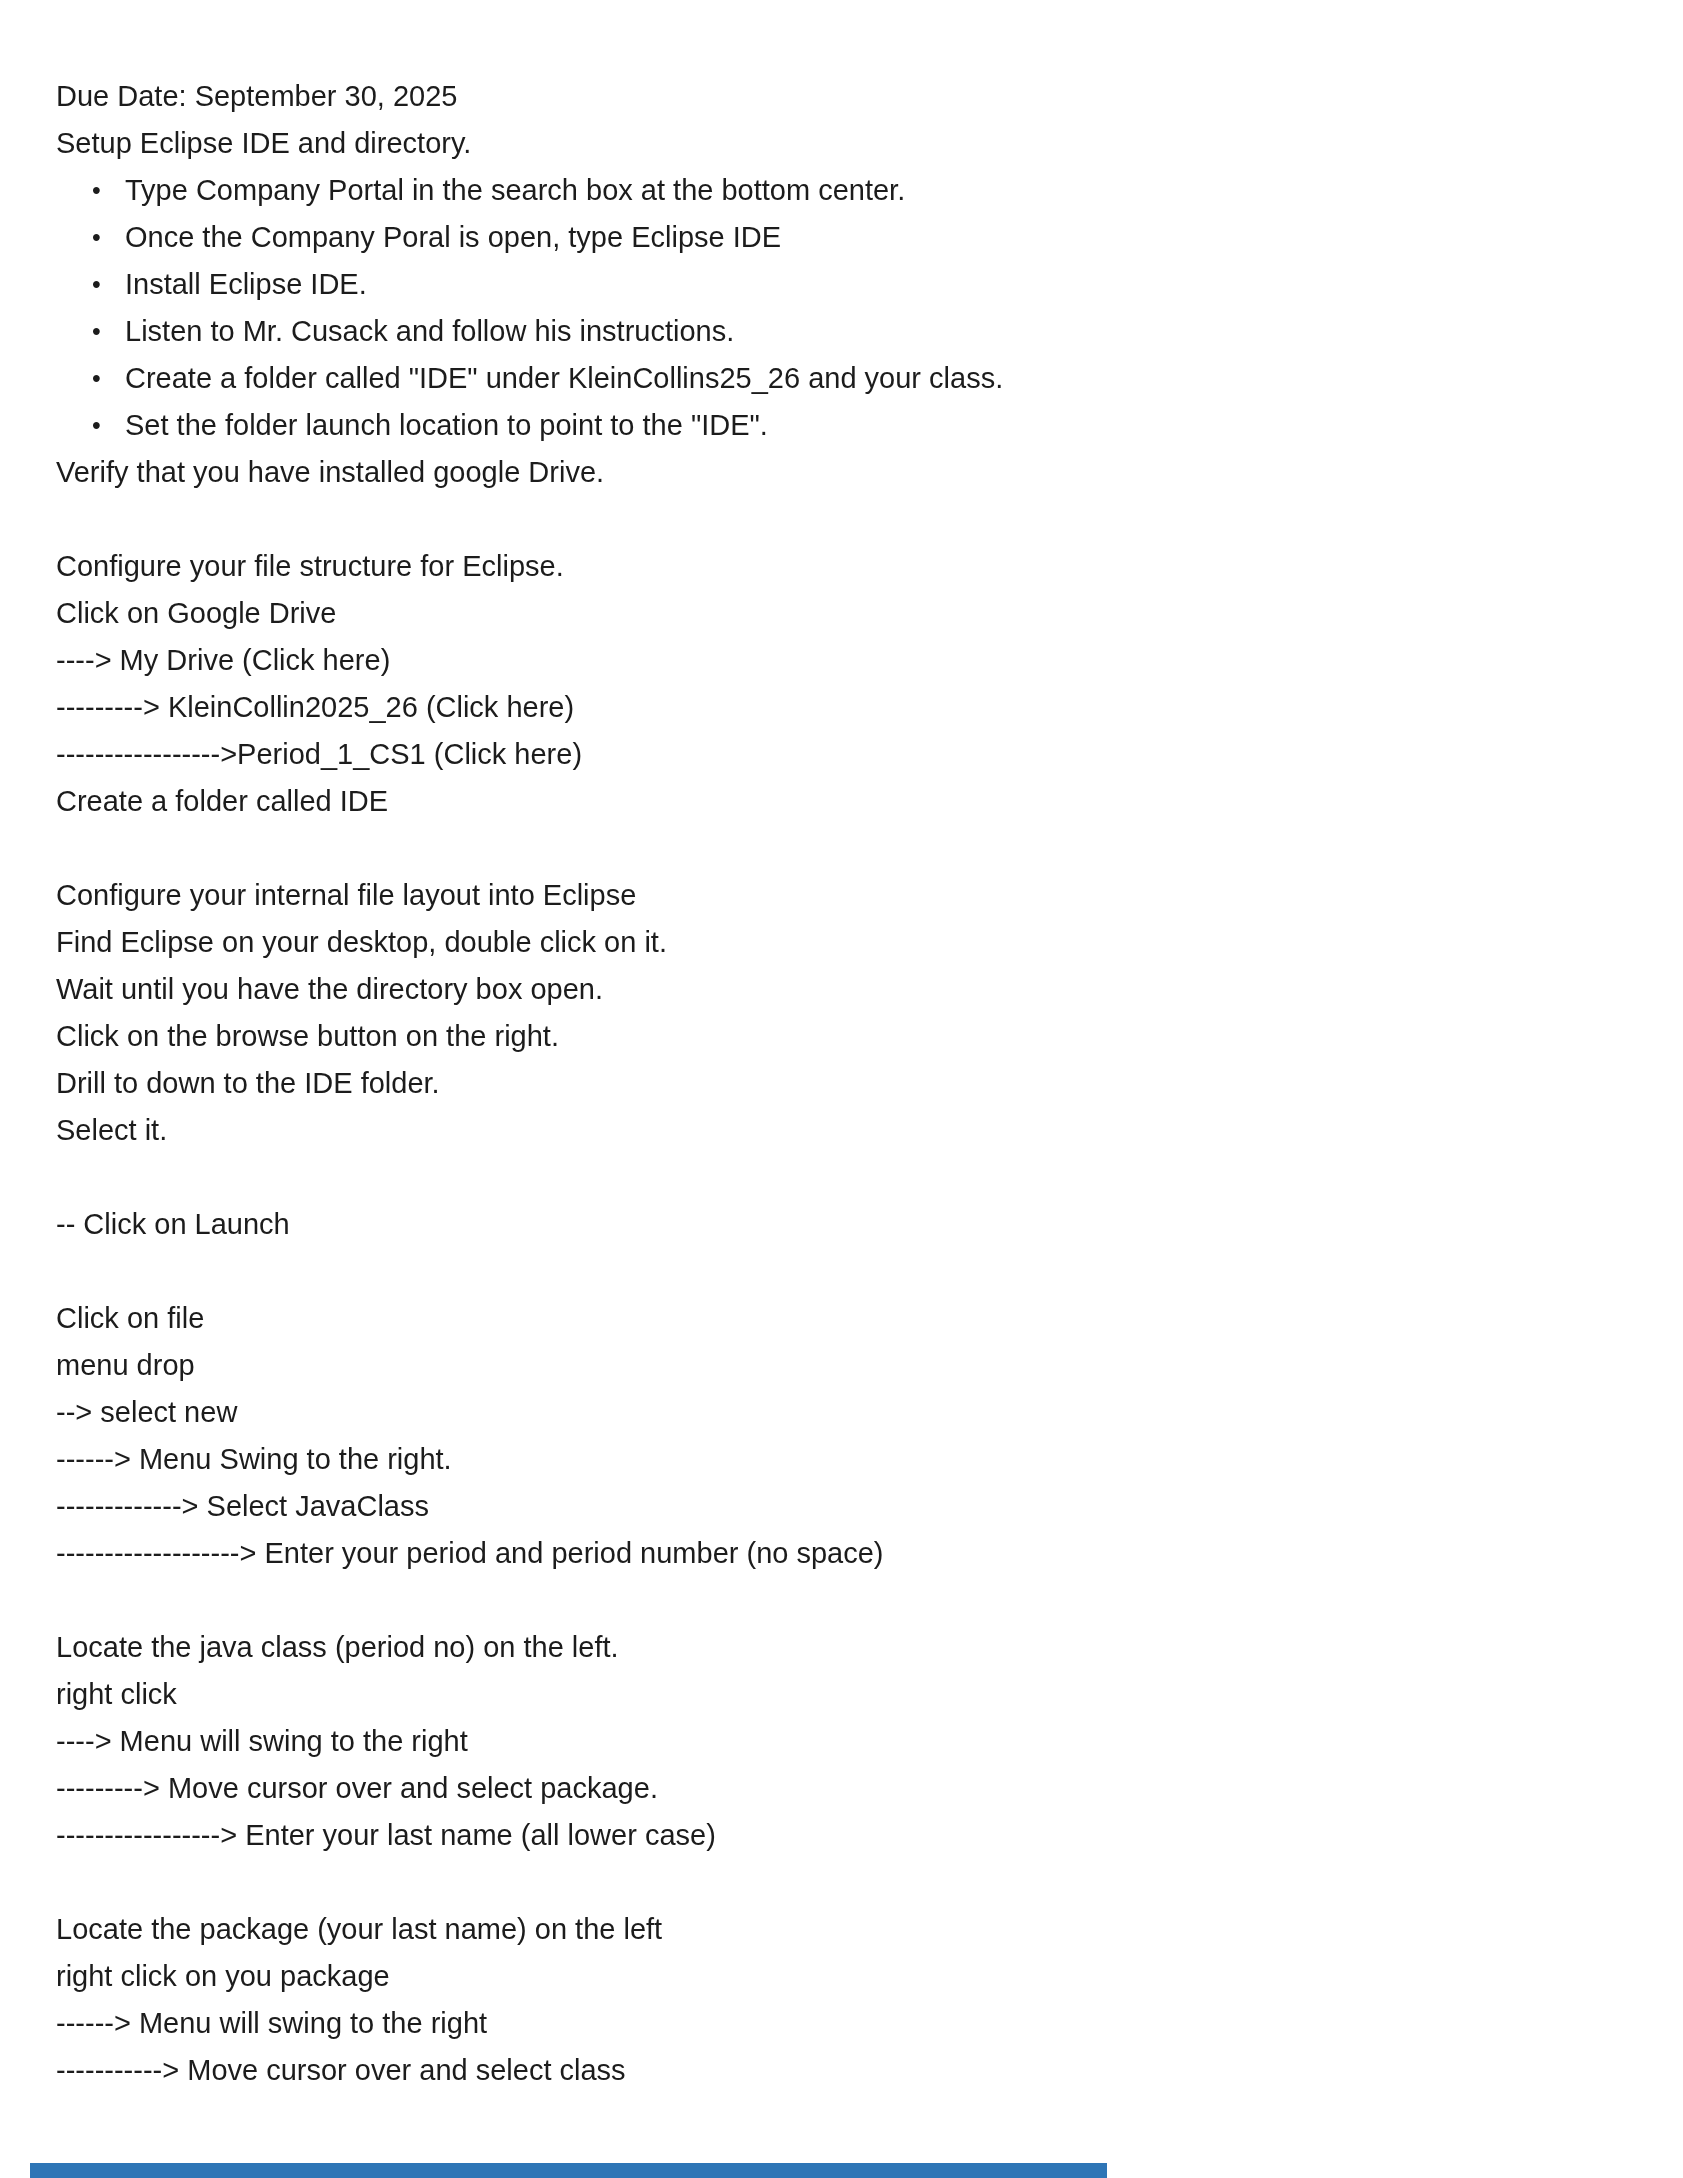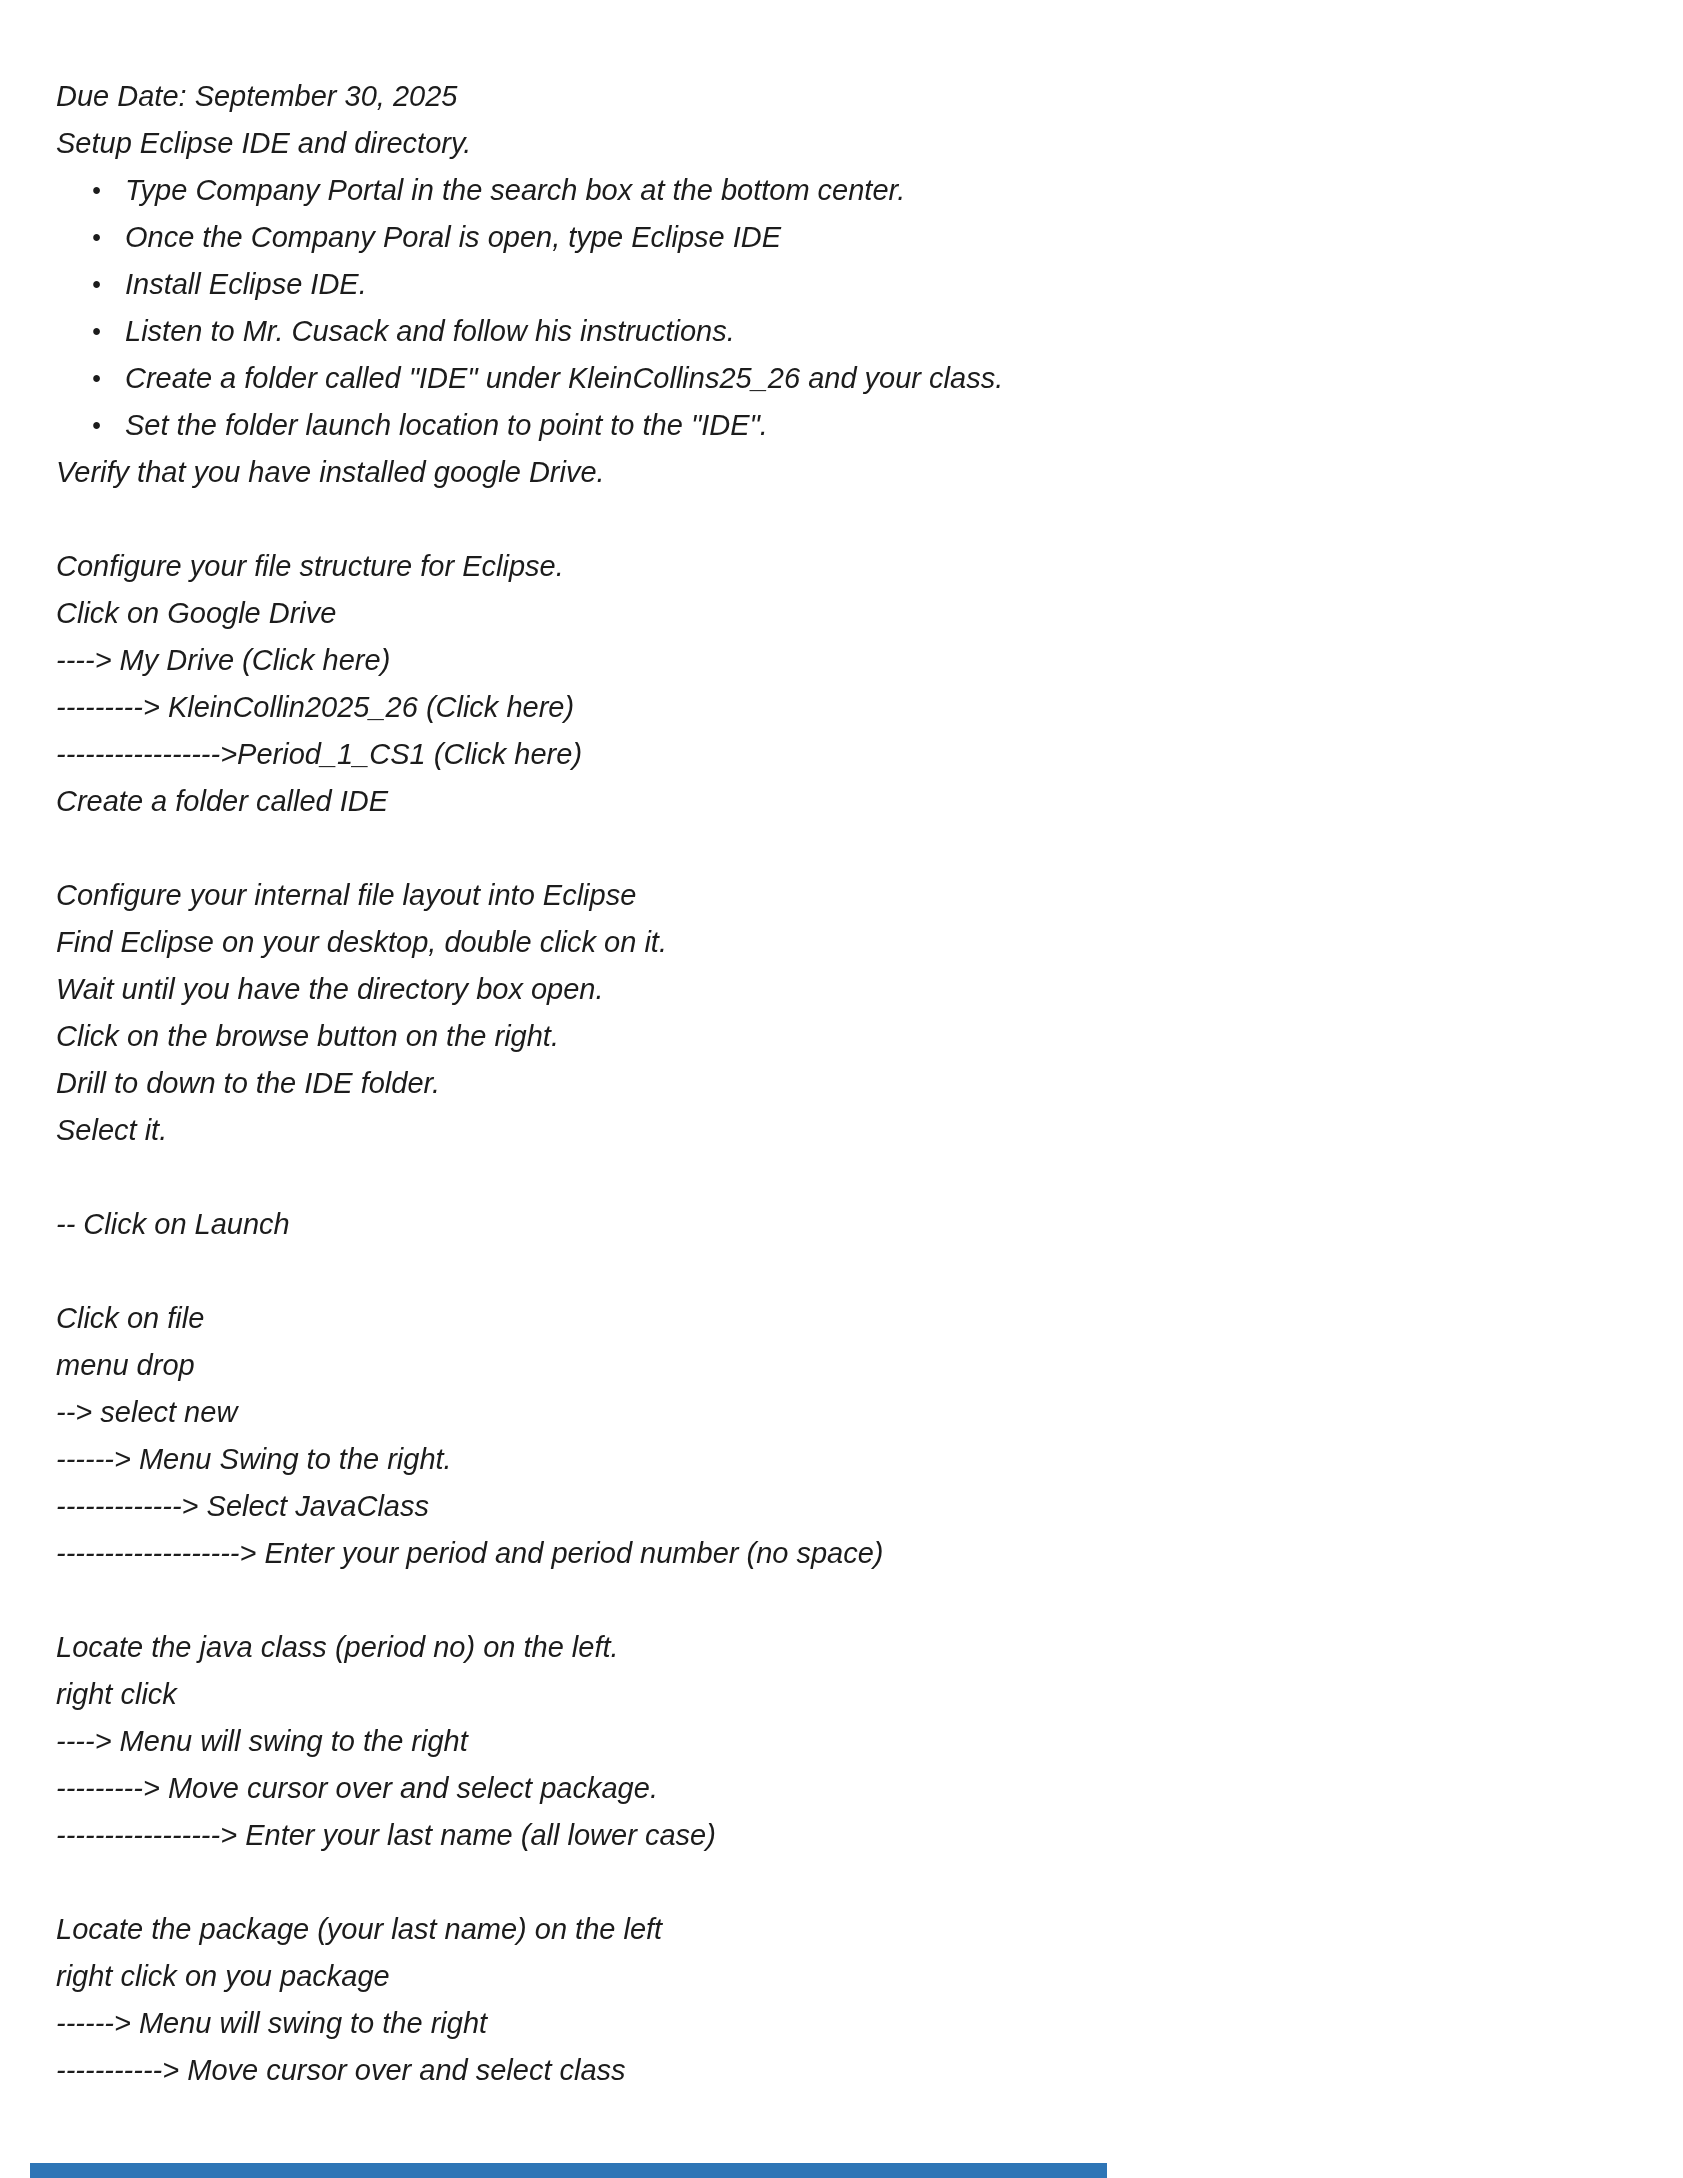--- a/index.html
+++ b/index.html
@@ -22,21 +22,20 @@
   }
   .content {
     position: absolute;
     left: 56px;
     top: 73px;
     width: 1584px;
     font-size: 29px;
     line-height: 47px;
     white-space: pre;
     color: #1c1c1c;
-    font-style: italic;
   }
   .line {
     height: 47px;
   }
   .line.bullet {
     display: flex;
     padding-left: 36px;
   }
   .line.bullet .dot {
     width: 33px;

